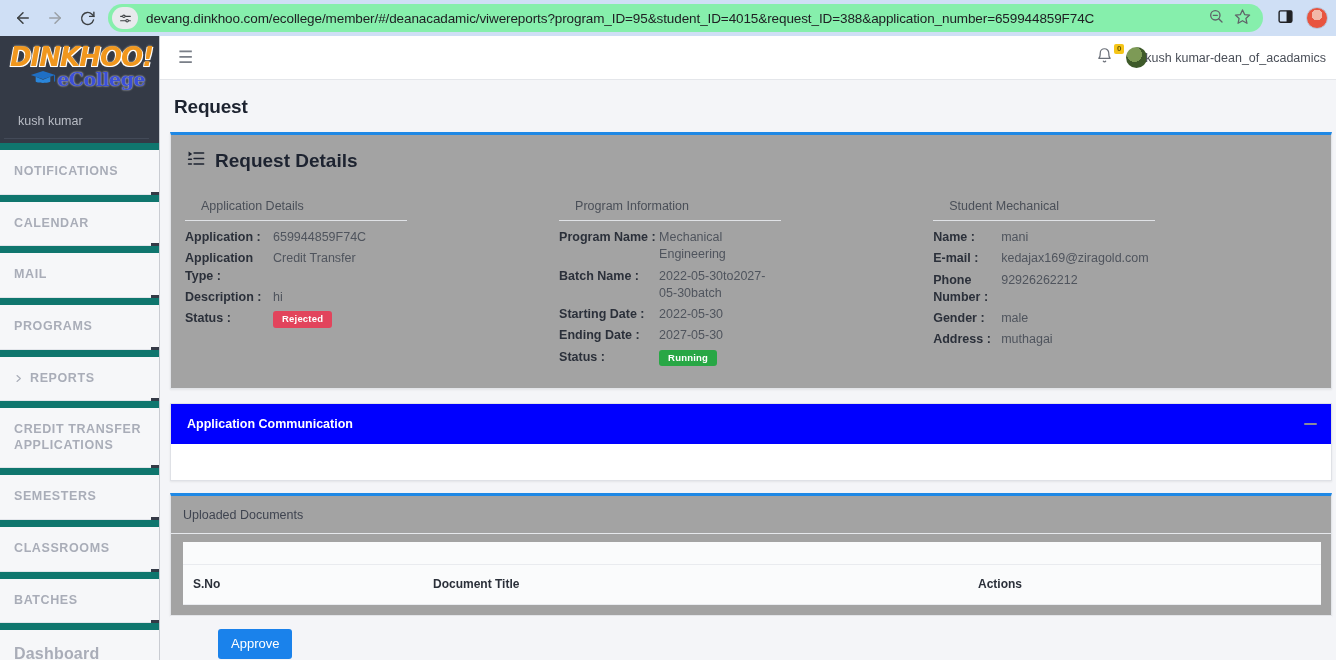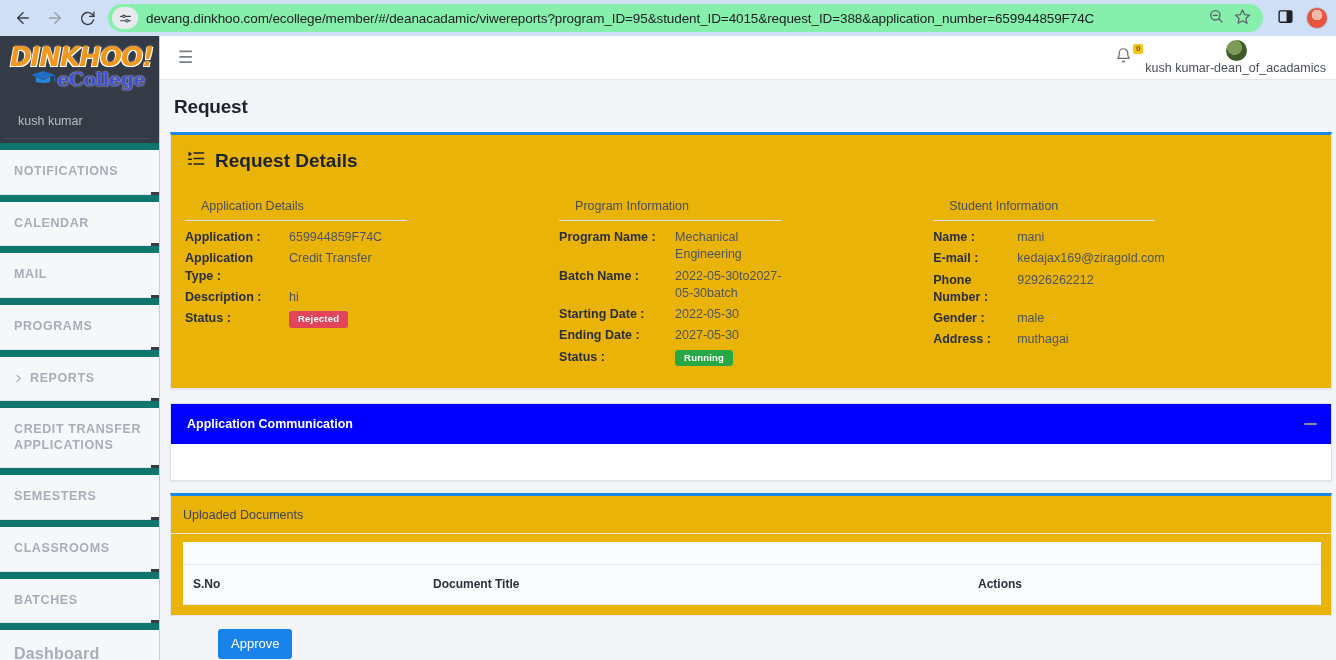--- a/index.html
+++ b/index.html
@@ -132,39 +132,39 @@
   }
   #hamburger { color: #7a7f88; font-size: 17px; line-height: 1; cursor: pointer; }
   #topbar-right { margin-left: auto; display: flex; align-items: center; gap: 8px; }
   #bell-wrap { position: relative; width: 22px; height: 22px; }
   #bell-badge {
     position: absolute; top: -3px; right: -6px;
     background: #f5c518; color: #6b5a00;
     font-size: 8px; font-weight: 700;
     padding: 0 3px; border-radius: 2px; line-height: 10px;
   }
-  #user-chip { display: flex; align-items: center; flex-direction: column; }
+  #user-chip { display: flex; align-items: center; }
   #user-avatar {
     width: 21px; height: 21px; border-radius: 50%;
     background: radial-gradient(circle at 40% 35%, #7d9a56 0 40%, #3e5a2a 41% 100%);
     margin-right: -2px;
   }
   #user-name { font-size: 12.5px; color: #4a4f58; }
 
   #page-head {
     background: #f4f5f8;
     padding: 16px 0 14px 14px;
     flex: 0 0 auto;
   }
   #page-title { font-size: 19px; color: #1d2330; font-weight: 700; letter-spacing: -0.2px; }
 
   #content { padding: 0 4px 0 10px; flex: 1 1 auto; overflow: hidden; }
 
   .card {
-    background: #eab308;
+    background: #a3a3a3;
     border: 1px solid #e3e5e9;
     border-top: 3px solid #1e88e5;
     box-shadow: 0 1px 2px rgba(0,0,0,.07);
   }
 
   
   #details-card { padding: 14px 14px 18px 14px; }
   #details-head {
     display: flex; align-items: center; gap: 9px;
     font-size: 19px; font-weight: 700; color: #1d2330;
@@ -177,21 +177,21 @@
   .col.c3 { width: 395px; }
   .col-title {
     font-size: 12.5px; color: #4a4f58; font-weight: 400;
     padding: 0 0 7px 16px;
     border-bottom: 1px solid #e0e2e6;
     margin-bottom: 8px;
     width: 222px;
   }
   .kv { display: flex; margin-bottom: 4px; line-height: 1.38; }
   .k { font-size: 12.5px; font-weight: 700; color: #2b303a; }
-  .v { font-size: 12.5px; color: #4f545d; margin-left: 16px; }
+  .v { font-size: 12.5px; color: #4f545d; }
   .c1 .k { width: 88px; flex: 0 0 88px; }
   .c1 .v { width: 120px; }
   .c2 .k { width: 100px; flex: 0 0 100px; }
   .c2 .v { width: 116px; }
   .c3 .k { width: 68px; flex: 0 0 68px; }
   .c3 .v { width: 120px; }
   .badge {
     display: inline-block; color: #fff;
     font-size: 9.5px; font-weight: 700;
     padding: 3px 9px 4px; border-radius: 3px;
@@ -448,21 +448,21 @@
                   <div class="k">Ending Date :</div>
                   <div class="v">2027-05-30</div>
                 </div>
                 <div class="kv">
                   <div class="k">Status :</div>
                   <div class="v"><span class="badge running" style="background: rgb(40, 167, 69);">Running</span></div>
                 </div>
               </div>
           </div>
           <div class="col c3">
-            <div class="col-title">Student Information</div>
+            <div class="col-title">Student Mechanical</div>
             <div class="kv-list">
                 <div class="kv">
                   <div class="k">Name :</div>
                   <div class="v">mani</div>
                 </div>
                 <div class="kv">
                   <div class="k">E-mail :</div>
                   <div class="v">kedajax169@ziragold.com</div>
                 </div>
                 <div class="kv">

